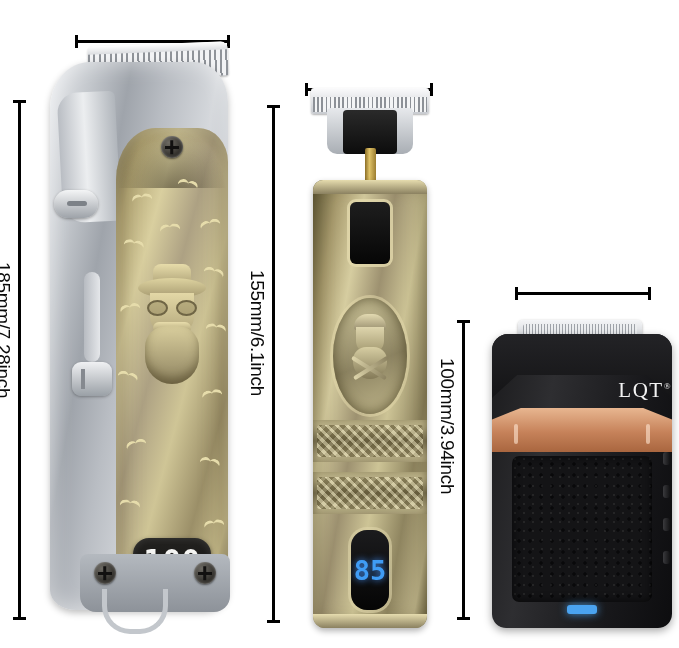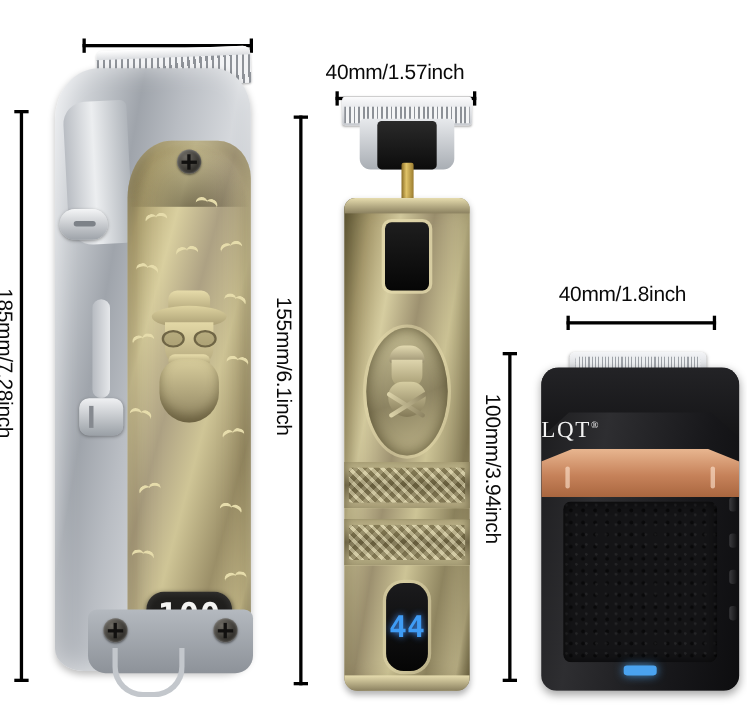--- a/index.html
+++ b/index.html
@@ -160,21 +160,21 @@
     box-shadow:0 1px 3px rgba(0,0,0,.35);overflow:hidden;}
   .sv-mesh{position:absolute;inset:4px 5px;border-radius:3px;
     background:repeating-linear-gradient(90deg,#9ea2a8 0 1px,#eceef0 1px 3px),
                repeating-linear-gradient(0deg,rgba(120,125,132,.55) 0 1px,transparent 1px 3px);}
   .sv-body{position:absolute;left:0;top:14px;width:180px;height:294px;border-radius:16px 16px 14px 14px;
     background:linear-gradient(100deg,#1b1b1d,#2e2e31 30%,#17171a 72%,#0d0d0f);
     box-shadow:0 3px 8px rgba(0,0,0,.35);overflow:hidden;}
   .sv-shoulder{position:absolute;left:0;top:0;width:100%;height:64px;
     background:linear-gradient(180deg,#232326,#141416);
     clip-path:polygon(0 0,100% 0,100% 100%,86% 64%,14% 64%,0 100%);}
-  .sv-brand{position:absolute;left:0;top:44px;width:100%;text-align:left;
+  .sv-brand{position:absolute;left:0;top:44px;width:100%;text-align:right;
     font-family:"Liberation Serif","DejaVu Serif",serif;font-size:21px;color:#f3f3f3;letter-spacing:1.5px;}
   .sv-brand sup{font-size:9px;vertical-align:super;}
   .sv-gold{position:absolute;left:0;top:74px;width:100%;height:44px;
     background:linear-gradient(180deg,#e8b690,#c6825a 55%,#a9663f);
     clip-path:polygon(0 26%,16% 0,84% 0,100% 26%,100% 100%,0 100%);}
   .sv-gold:before,.sv-gold:after{content:"";position:absolute;top:16px;width:4px;height:20px;
     background:rgba(255,230,210,.6);border-radius:2px;}
   .sv-gold:before{left:22px;} .sv-gold:after{right:22px;}
   .sv-panel{position:absolute;left:20px;top:122px;width:140px;height:146px;border-radius:7px;
     background:#141416;
@@ -256,21 +256,20 @@
       </div>
 
       <div class="cl-foot">
         <div class="screw" style="left:14px;top:8px;"></div>
         <div class="screw" style="right:14px;top:8px;"></div>
       </div>
       <div class="cl-loop"></div>
     </div>
   </div>
 
-  <div class="dim-label" style="left:296px;top:56px;">40mm/1.57inch</div>
   <div class="hbar" style="left:305px;top:88px;width:128px;"></div>
 
   <div class="vbar" style="left:272px;top:105px;height:518px;"></div>
   <div class="dim-label vert" style="left:268px;top:270px;">155mm/6.1inch</div>
 
   <div class="trimmer">
     <div class="tr-blade">
       <div class="tr-teeth"></div>
     </div>
     <div class="tr-head"></div>
@@ -288,27 +287,26 @@
           <div class="tr-beard"></div>
           <div class="razor l"></div>
           <div class="razor r"></div>
         </div>
       </div>
 
       <div class="tr-band" style="top:240px;"></div>
       <div class="tr-band" style="top:292px;"></div>
 
       <div class="tr-lcd">
-        <div class="tr-num">44</div>
+        <div class="tr-num">85</div>
       </div>
       <div class="tr-collar" style="bottom:0;"></div>
     </div>
   </div>
 
-  <div class="dim-label" style="left:508px;top:258px;">40mm/1.8inch</div>
   <div class="hbar" style="left:515px;top:292px;width:136px;"></div>
 
   <div class="vbar" style="left:462px;top:320px;height:300px;"></div>
   <div class="dim-label vert" style="left:458px;top:358px;">100mm/3.94inch</div>
 
   <div class="shaver">
     <div class="sv-foil">
       <div class="sv-mesh"></div>
     </div>
     <div class="sv-body">

